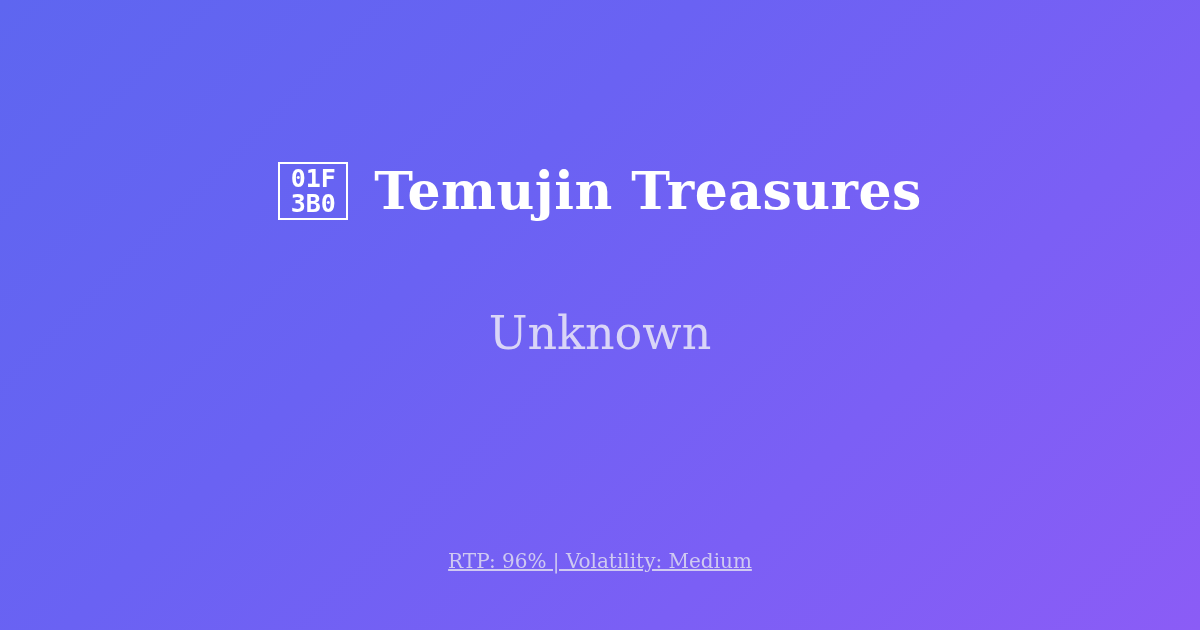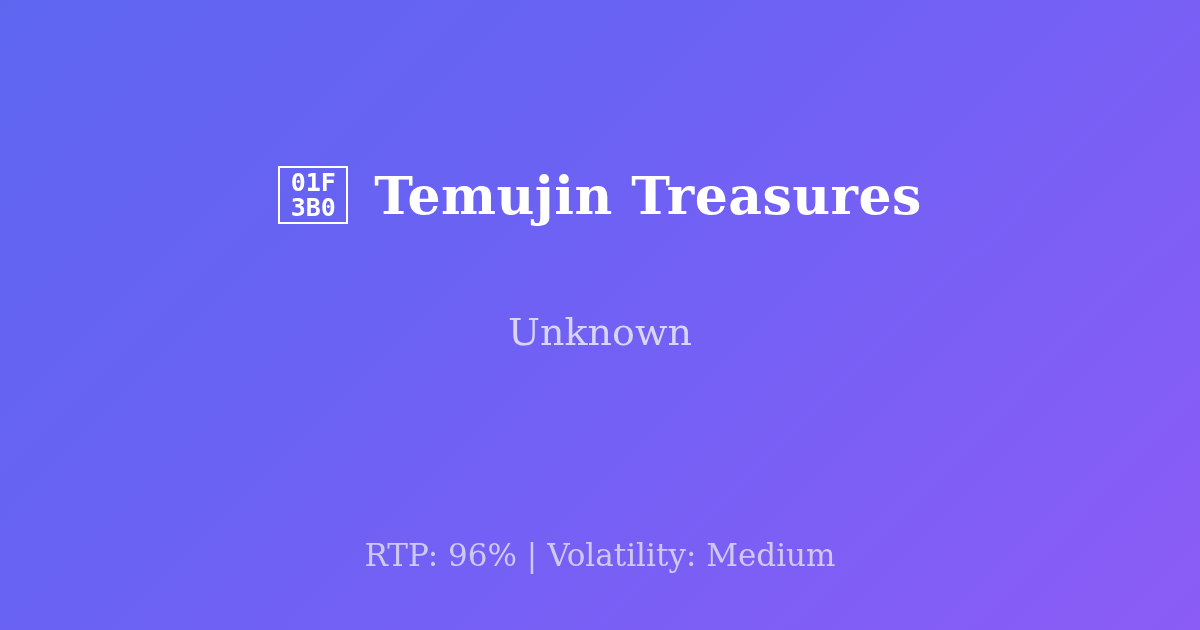--- a/index.html
+++ b/index.html
@@ -80,44 +80,45 @@
     line-height: 1.02;
     color: #ffffff;
     white-space: nowrap;
     letter-spacing: 0.5px;
   }
 
   .subtitle {
     margin-top: 56px;
     font-family: "DejaVu Serif", "Liberation Serif", serif;
     font-weight: 400;
-    font-size: 38px;
+    font-size: 46px;
     line-height: 1.1;
     color: #d9d5f7;
     white-space: nowrap;
   }
 
   
   .footer {
     position: absolute;
     left: 0;
     right: 0;
     bottom: 58px;
     display: flex;
     align-items: center;
     justify-content: center;
   }
 
   .footer-text {
     font-family: "DejaVu Serif", "Liberation Serif", serif;
     font-weight: 400;
-    font-size: 31px;
+    font-size: 20px;
     line-height: 1.1;
     color: #cfc9f1;
     white-space: nowrap;
+    text-decoration: underline;
   }
 </style>
 </head>
 <body>
 
 <div class="og-card">
 
   <div class="hero">
 
     <div class="title-row">

